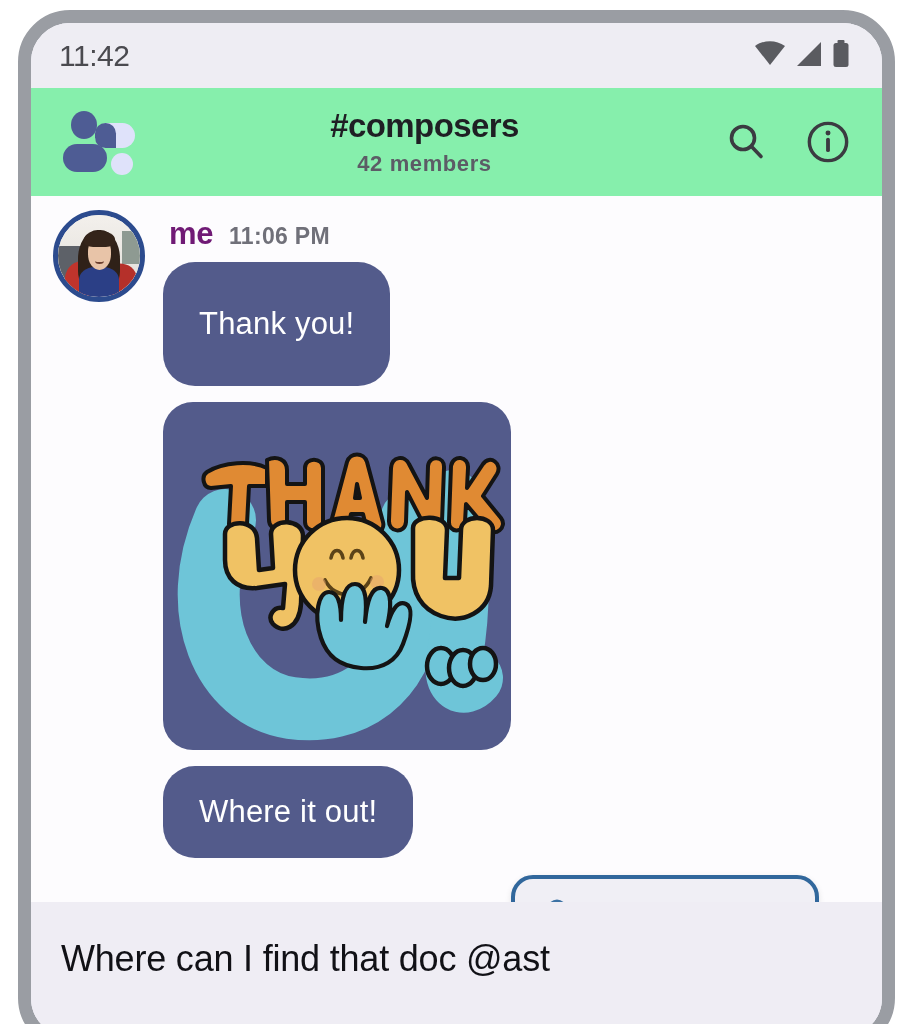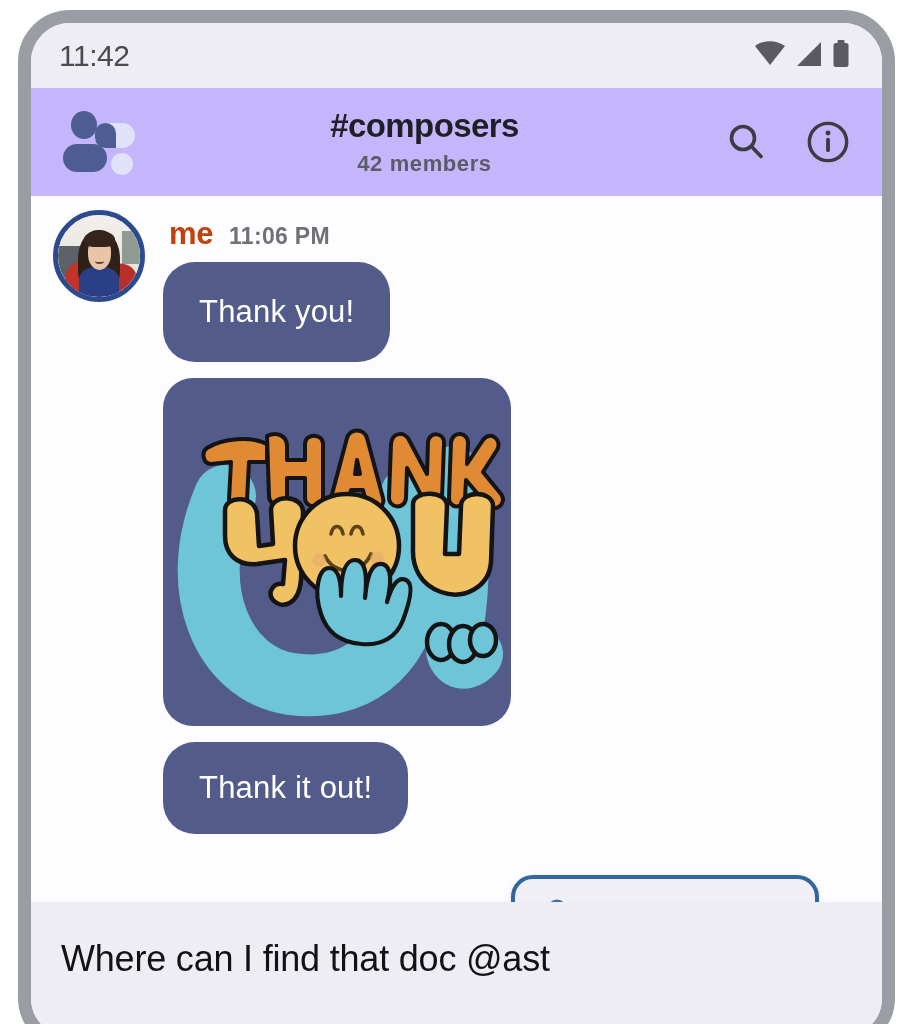--- a/index.html
+++ b/index.html
@@ -50,21 +50,21 @@
   #status-icons {
     display: flex;
     align-items: center;
     gap: 9px;
   }
 
   
   #chat-header {
     flex: 0 0 108px;
     height: 108px;
-    background: #c4b5fd;
+    background: #86efac;
     display: flex;
     align-items: center;
     padding: 0 26px 0 32px;
     box-sizing: border-box;
     position: relative;
   }
   #app-logo {
     width: 72px; height: 62px;
     position: relative;
     flex: 0 0 72px;
@@ -170,38 +170,38 @@
   }
   #message-meta {
     display: flex;
     align-items: baseline;
     gap: 16px;
     padding: 6px 0 10px 6px;
   }
   #sender-name {
     font-size: 31px;
     font-weight: bold;
-    color: #c2410c;
+    color: #701a75;
     letter-spacing: -0.4px;
   }
   #message-time {
     font-size: 23px;
     font-weight: bold;
     color: #707079;
     letter-spacing: 0.3px;
   }
   .bubble {
     background: #535b8b;
     border-radius: 32px;
     color: #ffffff;
     display: inline-block;
     box-sizing: border-box;
   }
   #bubble-thanks {
-    padding: 32px 36px;
+    padding: 44px 36px;
     font-size: 31px;
     letter-spacing: 0.2px;
     margin-bottom: 16px;
   }
   #bubble-sticker {
     width: 348px; height: 348px;
     border-radius: 30px;
     background: #535b8b;
     position: relative;
     overflow: hidden;
@@ -395,21 +395,21 @@
               <g fill="#6ec5d8" stroke="#141414" stroke-width="4.2" stroke-linejoin="round" stroke-linecap="round">
                 <path d="M158 236 C150 212, 156 190, 166 190 C176 190, 178 206, 178 218
                          C178 202, 180 182, 192 182 C204 182, 204 202, 202 220
                          C204 200, 208 184, 219 186 C230 188, 228 208, 224 224
                          C228 210, 234 198, 243 202 C252 206, 246 226, 240 242
                          C234 258, 220 268, 198 266 C176 264, 164 254, 158 236 Z"></path>
               </g>
             </svg>
           </div>
 
-          <div class="bubble" id="bubble-checkitout">Thank it out!</div>
+          <div class="bubble" id="bubble-checkitout">Where it out!</div>
         </div>
       </div>
 
       <div id="mention-popup">
 
         <div class="mention-row">
           <span>
             <svg width="40" height="40" viewBox="0 0 40 40">
               <circle cx="20" cy="12" r="9.5" fill="#3c72a4"></circle>
               <path d="M3.5 37 C4.5 25.5, 12 21, 20 21 C28 21, 35.5 25.5, 36.5 37 Z" fill="#3c72a4"></path>

